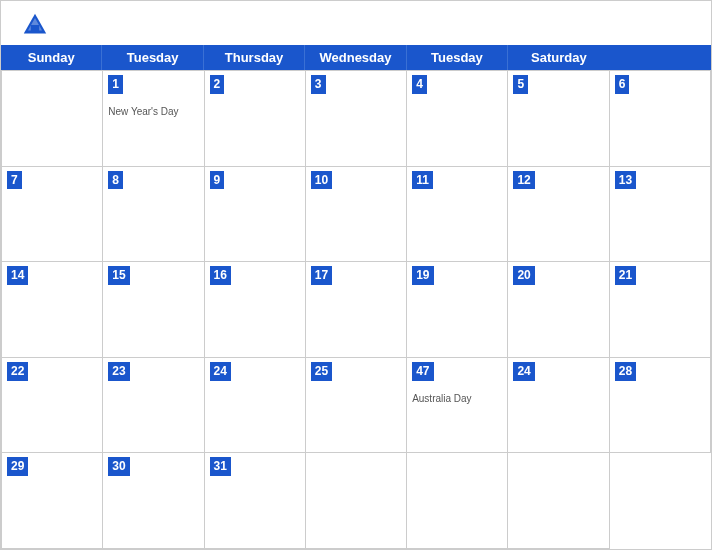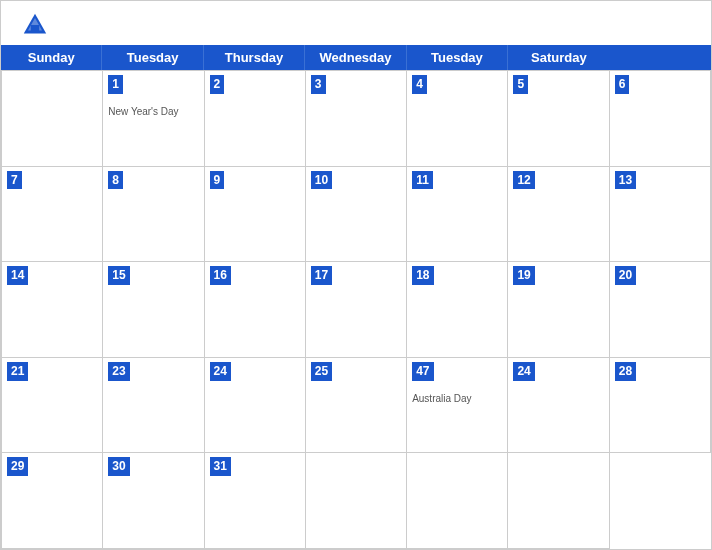--- a/index.html
+++ b/index.html
@@ -149,24 +149,24 @@
       <div class="cell"><span class="cell-number">8</span></div>
       <div class="cell"><span class="cell-number">9</span></div>
       <div class="cell"><span class="cell-number">10</span></div>
       <div class="cell"><span class="cell-number">11</span></div>
       <div class="cell"><span class="cell-number">12</span></div>
       <div class="cell"><span class="cell-number">13</span></div>
       <div class="cell"><span class="cell-number">14</span></div>
       <div class="cell"><span class="cell-number">15</span></div>
       <div class="cell"><span class="cell-number">16</span></div>
       <div class="cell"><span class="cell-number">17</span></div>
-      <div class="cell"><span class="cell-number">18</span></div>
       <div class="cell"><span class="cell-number">19</span></div>
       <div class="cell"><span class="cell-number">20</span></div>
       <div class="cell"><span class="cell-number">21</span></div>
+      <div class="cell"><span class="cell-number">22</span></div>
       <div class="cell"><span class="cell-number">23</span></div>
       <div class="cell"><span class="cell-number">24</span></div>
       <div class="cell"><span class="cell-number">25</span></div>
       <div class="cell"><span class="cell-number">47</span><span class="holiday-label">Australia Day</span></div>
       <div class="cell"><span class="cell-number">24</span></div>
       <div class="cell"><span class="cell-number">28</span></div>
       <div class="cell"><span class="cell-number">29</span></div>
       <div class="cell"><span class="cell-number">30</span></div>
       <div class="cell"><span class="cell-number">31</span></div>
       <div class="cell"></div>

